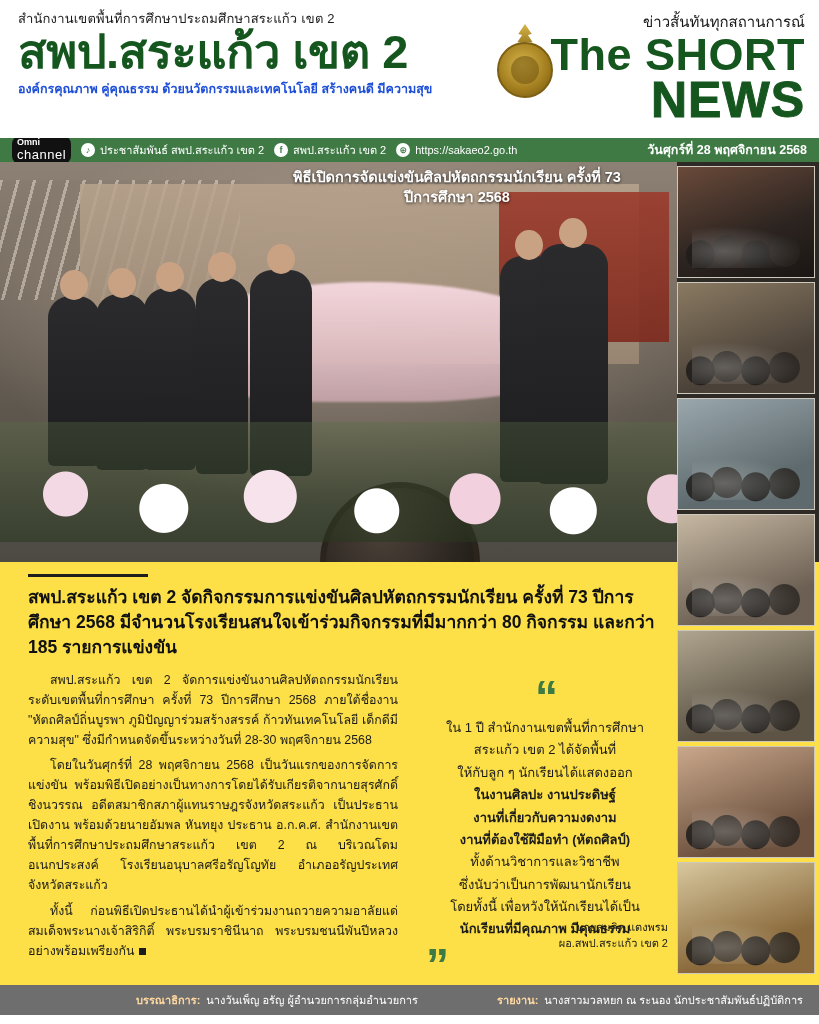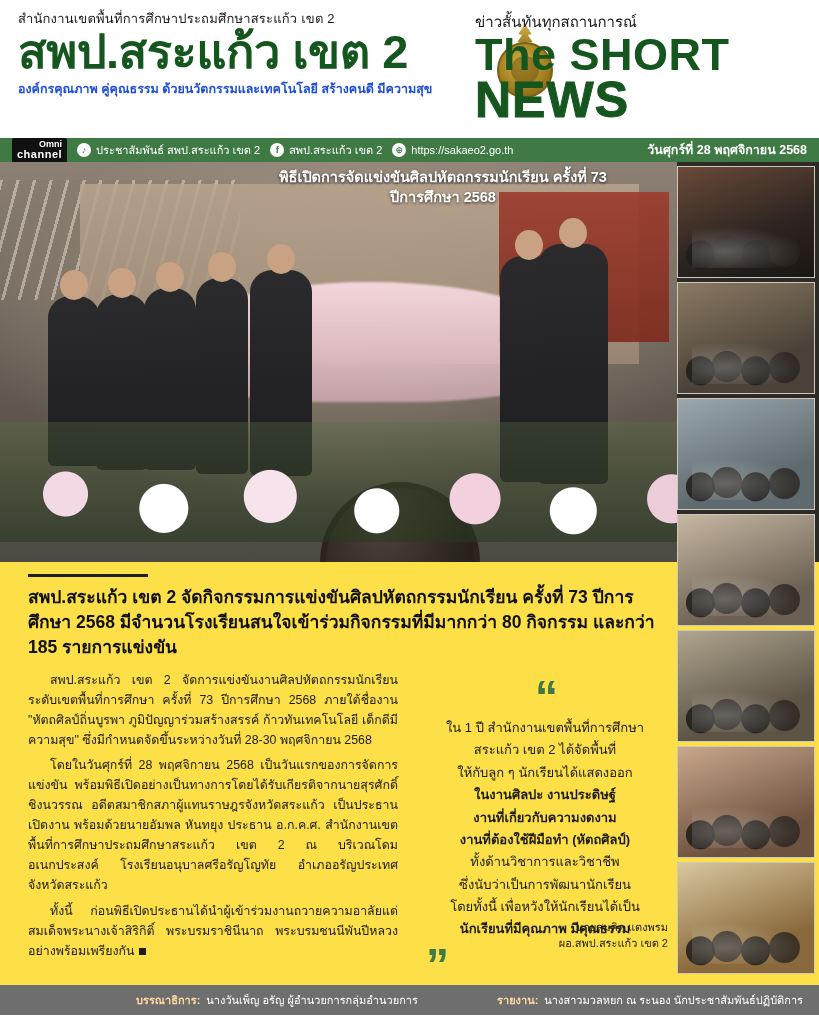--- a/index.html
+++ b/index.html
@@ -37,21 +37,21 @@
   }
   .hdr-tag {
     font-size: 12.5px;
     color: #1d4ed8;
     font-weight: bold;
     margin-top: 2px;
   }
   .hdr-right {
     position: absolute;
     right: 14px; top: 10px;
-    text-align: left;
+    text-align: right;
     width: 330px;
   }
   .hdr-right .short-top {
     font-size: 15px;
     color: #1a1a1a;
     margin-bottom: -2px;
   }
   .hdr-right .the-short {
     font-size: 45px;
     font-weight: bold;
@@ -103,25 +103,25 @@
     padding: 0 12px;
     font-size: 11px;
     gap: 10px;
   }
   .omni {
     background: #111;
     color: #fff;
     font-size: 9px;
     line-height: 1.05;
     padding: 2px 5px;
-    border-radius: 2px;
-    text-align: right;
-    font-weight: bold;
-  }
-  .omni .o2 { font-weight: bold; font-size: 11px; letter-spacing: .5px;}
+    border-radius: 8px;
+    text-align: left;
+    font-weight: bold;
+  }
+  .omni .o2 { font-weight: normal; font-size: 13px; letter-spacing: .5px;}
   .soc {
     display: flex; align-items: center; gap: 5px;
   }
   .ic {
     width: 14px; height: 14px; border-radius: 50%;
     background: #fff; color: #3f7a45;
     font-size: 9px; font-weight: bold;
     display: flex; align-items: center; justify-content: center;
   }
   .bar-date {
@@ -187,21 +187,21 @@
     background: linear-gradient(180deg,#2b2b2d 0%, #1d1d1f 100%);
     border-radius: 22px 22px 6px 6px;
   }
   .figure::before {
     content: ""; position: absolute; left: 50%; top: -26px;
     transform: translateX(-50%);
     width: 28px; height: 30px; border-radius: 50%;
     background: #c9a283;
   }
   .hero-title {
-    position: absolute; left: 253px; top: 6px; width: 380px;
+    position: absolute; left: 267px; top: 6px; width: 380px;
     text-align: center;
     color: #ffffff;
     font-size: 14.5px;
     font-weight: bold;
     line-height: 1.35;
     text-shadow: 0 1px 3px rgba(0,0,0,.75);
     z-index: 5;
   }
   .hero-right-strip {
     position: absolute; right: 0; top: 0; width: 142px; height: 100%;

